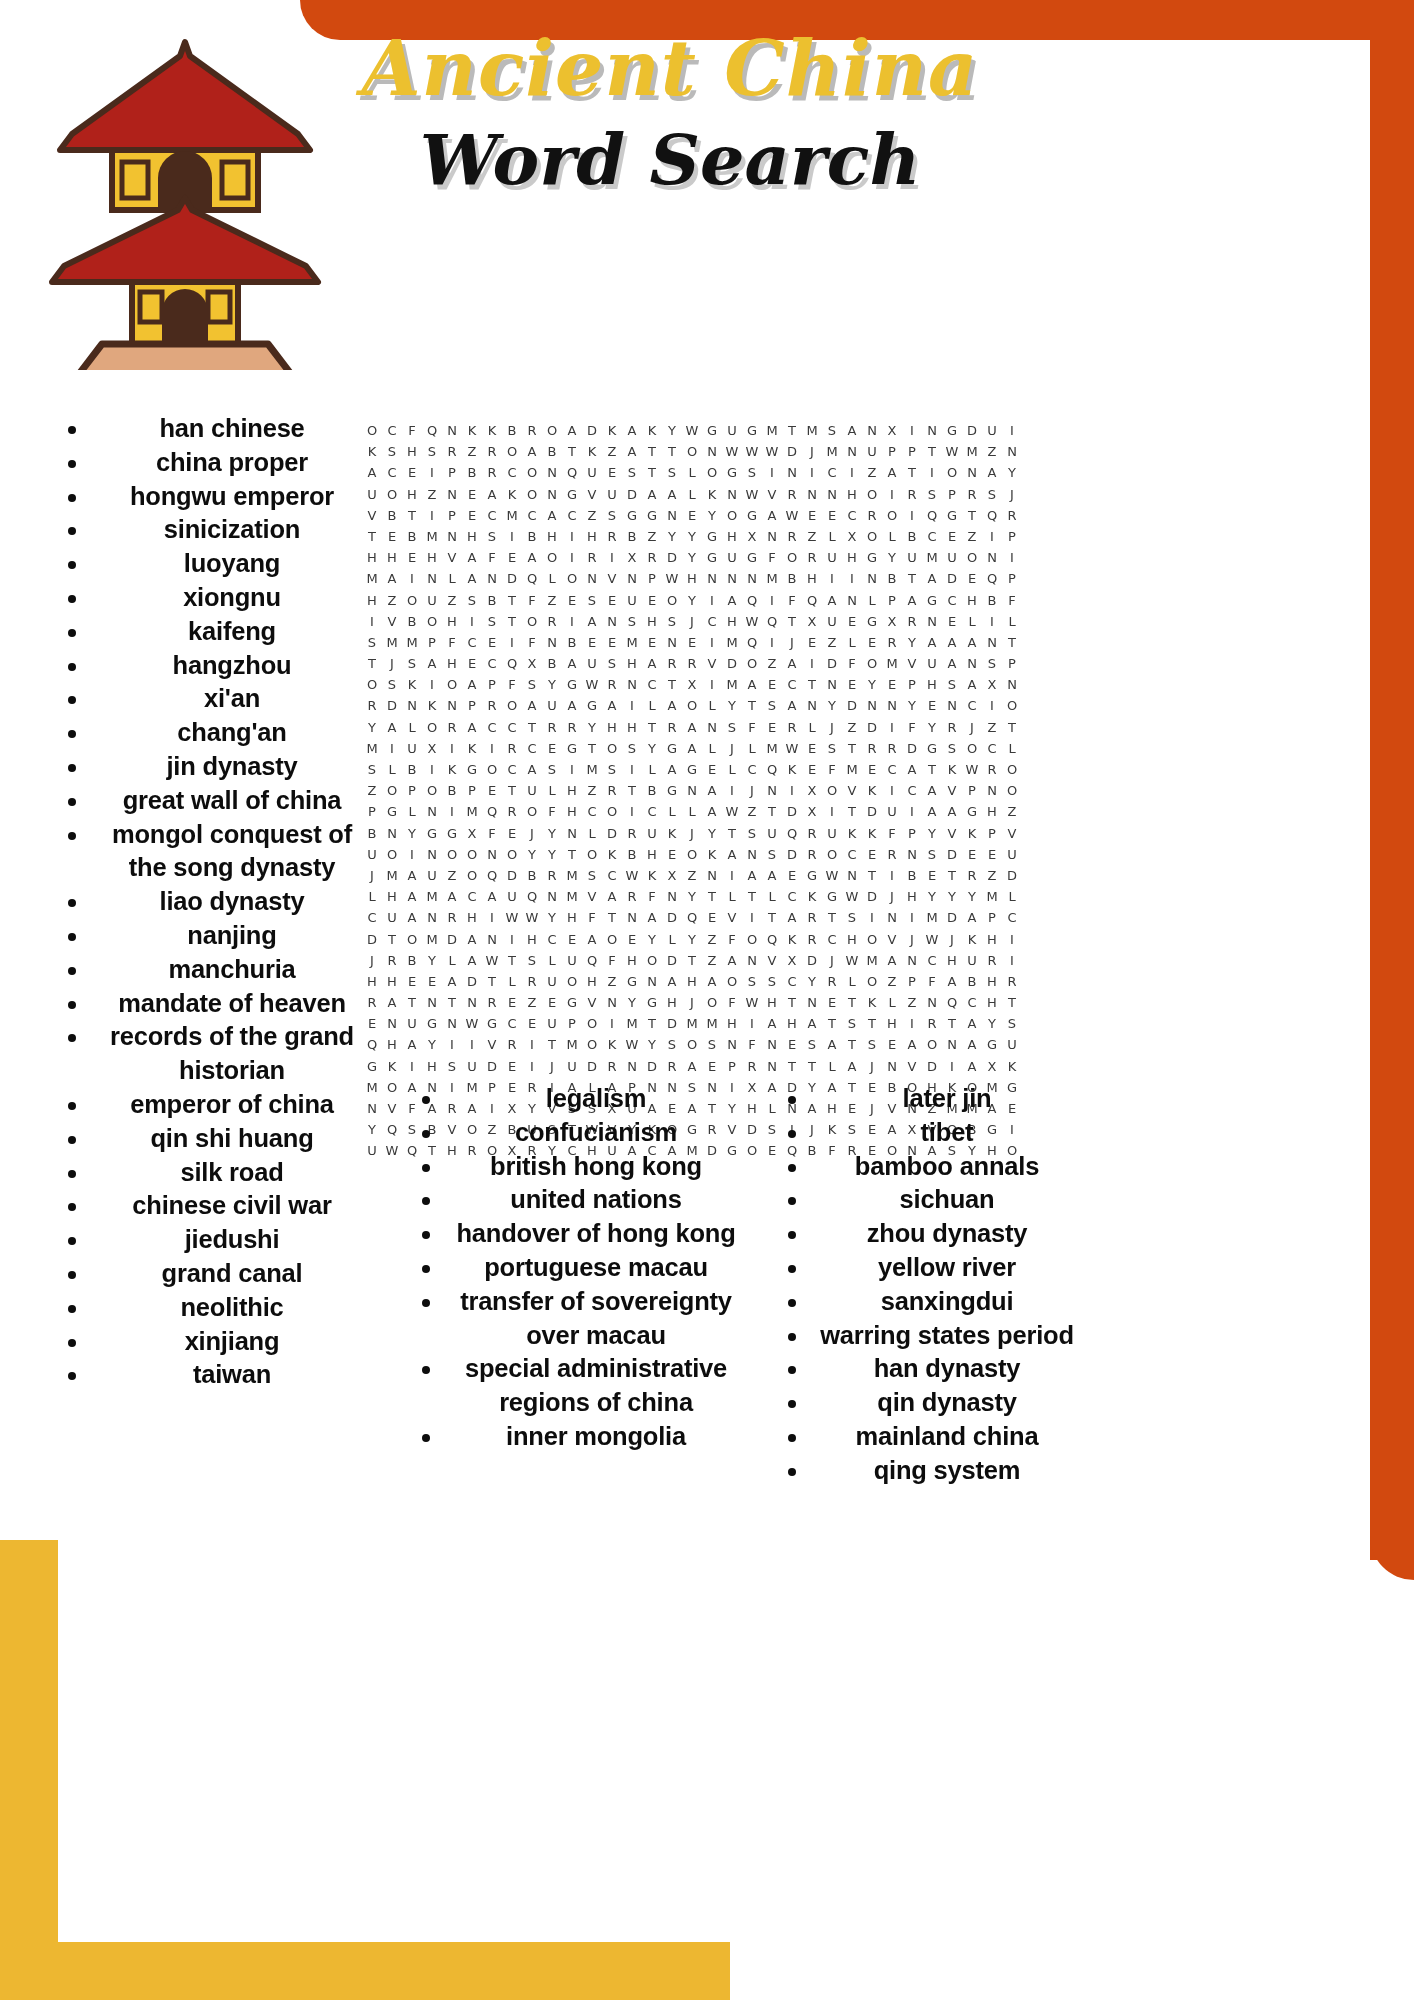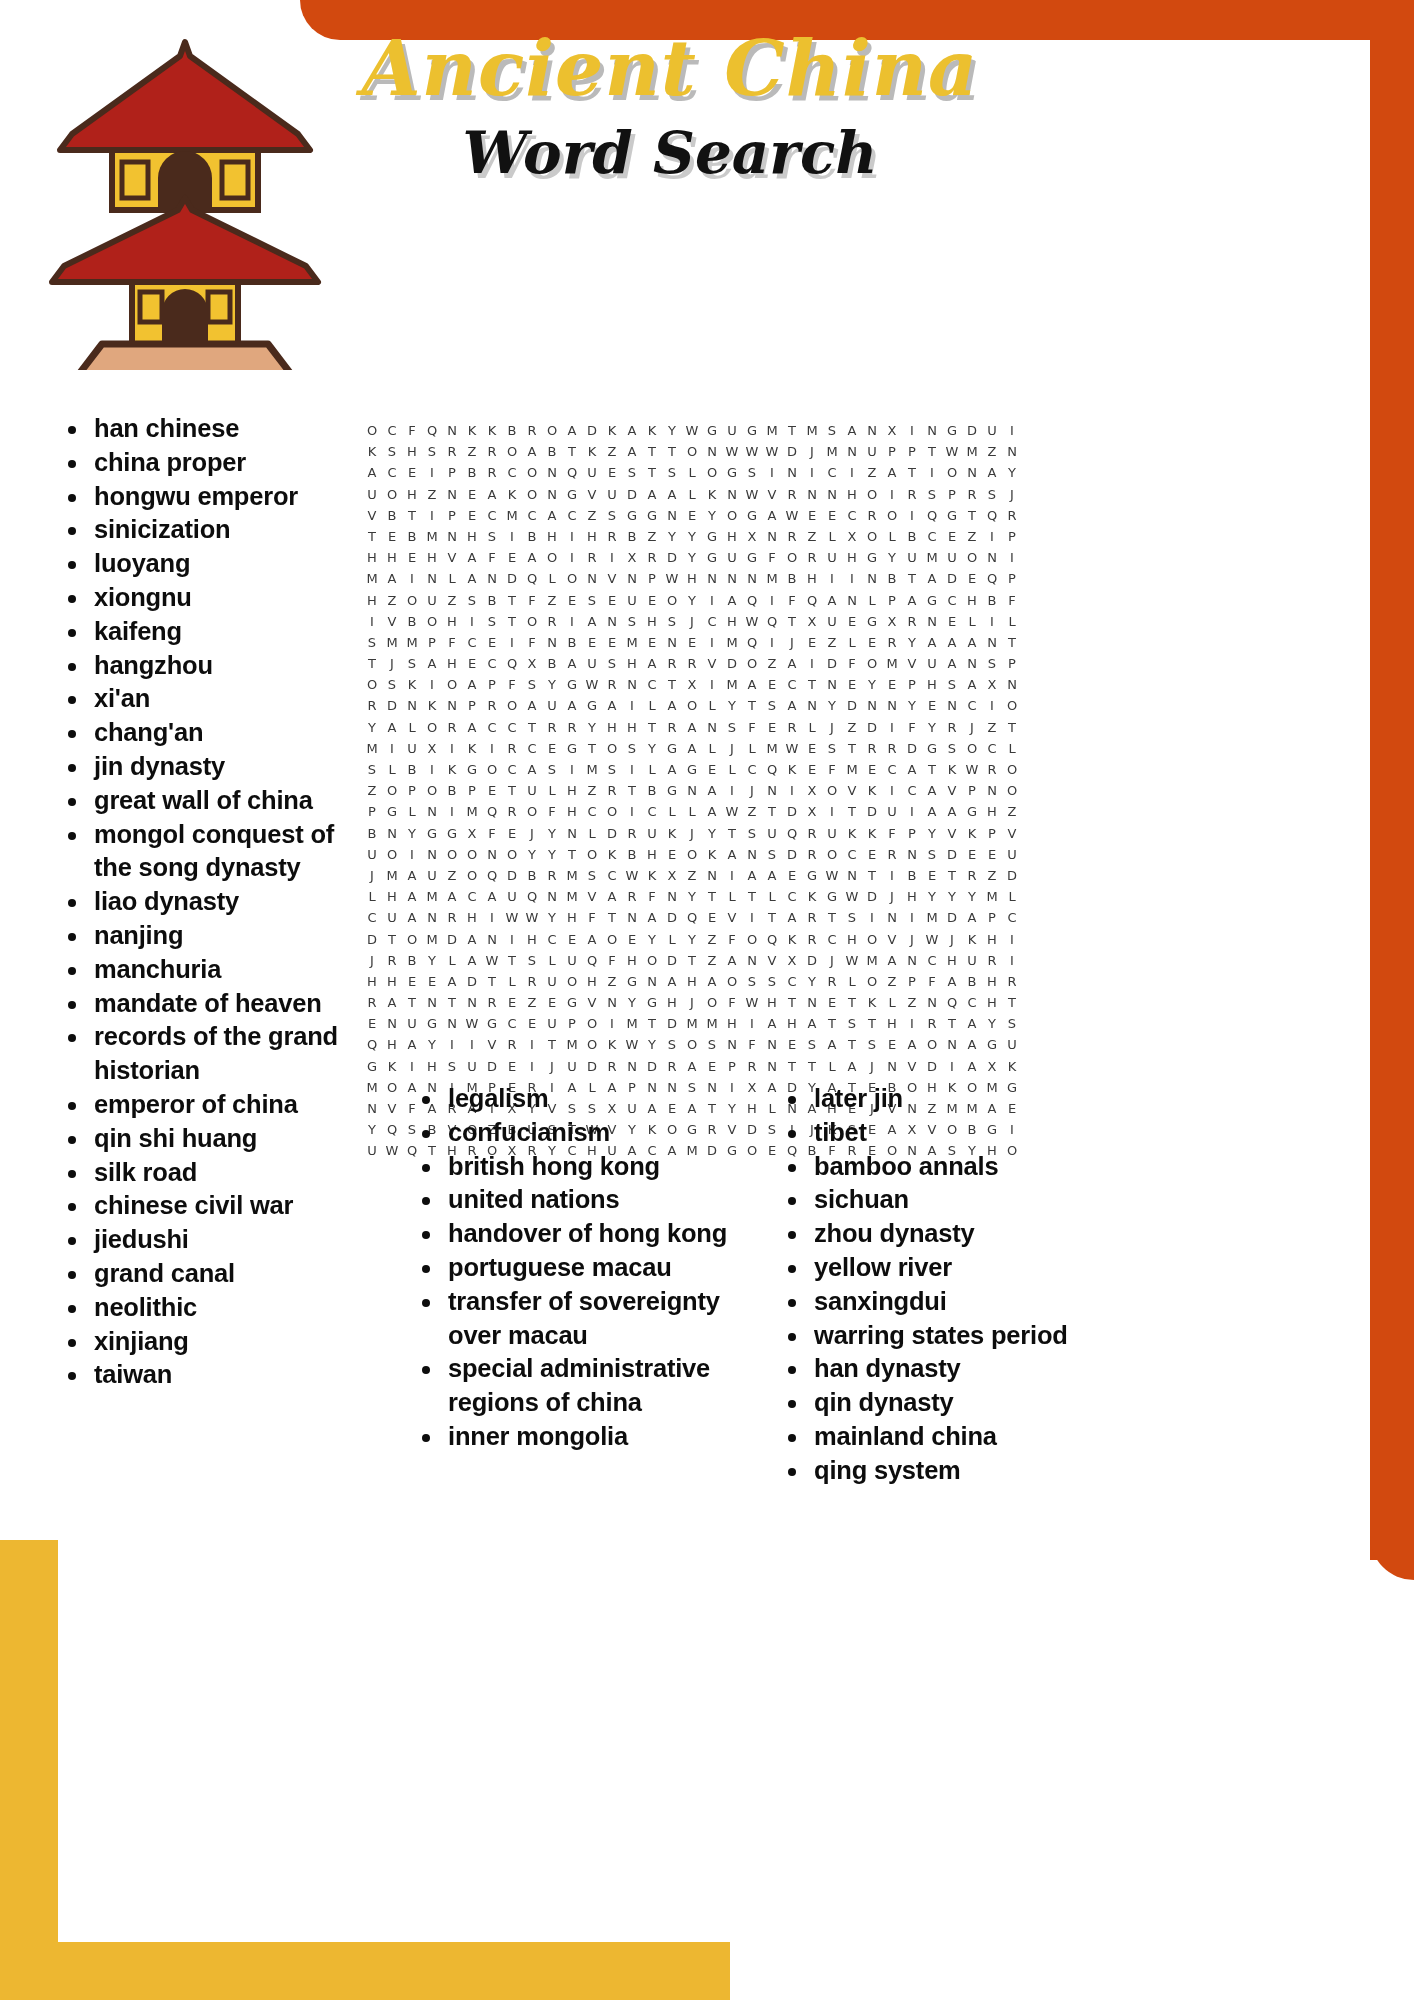--- a/index.html
+++ b/index.html
@@ -100,21 +100,21 @@
     color: #ecc02f;
     letter-spacing: 1px;
     line-height: 1.05;
     text-shadow: 4px 5px 0 rgba(130,130,130,0.55);
     white-space: nowrap;
   }
   .title-sub {
     font-family: "DejaVu Serif", serif;
     font-style: italic;
     font-weight: bold;
-    font-size: 58px;
+    font-size: 70px;
     color: #111111;
     margin-top: 14px;
     line-height: 1.05;
     text-shadow: 4px 5px 0 rgba(150,150,150,0.5);
     white-space: nowrap;
   }
 
   
   .grid {
     position: absolute;
@@ -140,20 +140,21 @@
     padding: 0;
   }
   ul.words li {
     position: relative;
     padding-left: 34px;
     font-weight: bold;
     font-size: 25.5px;
     line-height: 33.8px;
     color: #0d0d0d;
     letter-spacing: -0.2px;
+    text-align: center;
   }
   ul.words li::before {
     content: "";
     position: absolute;
     left: 8px;
     top: 14px;
     width: 8px;
     height: 8px;
     border-radius: 50%;
     background: #0d0d0d;

